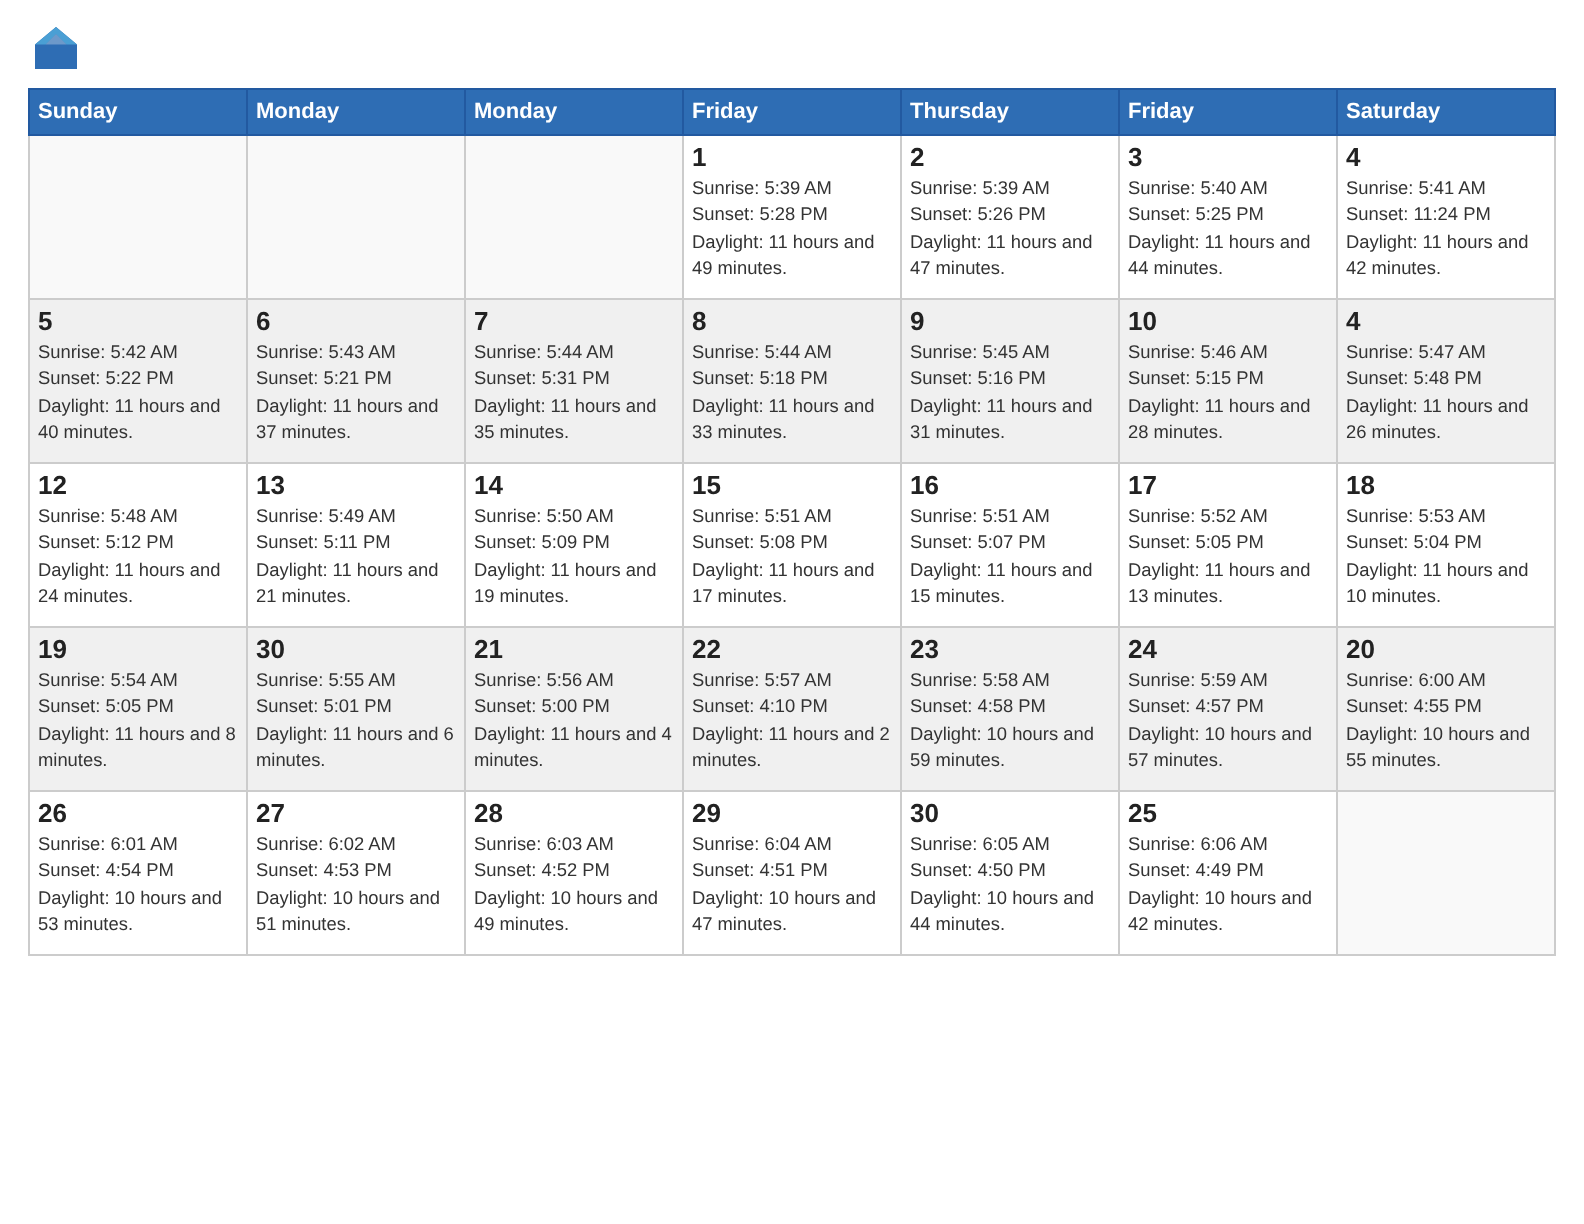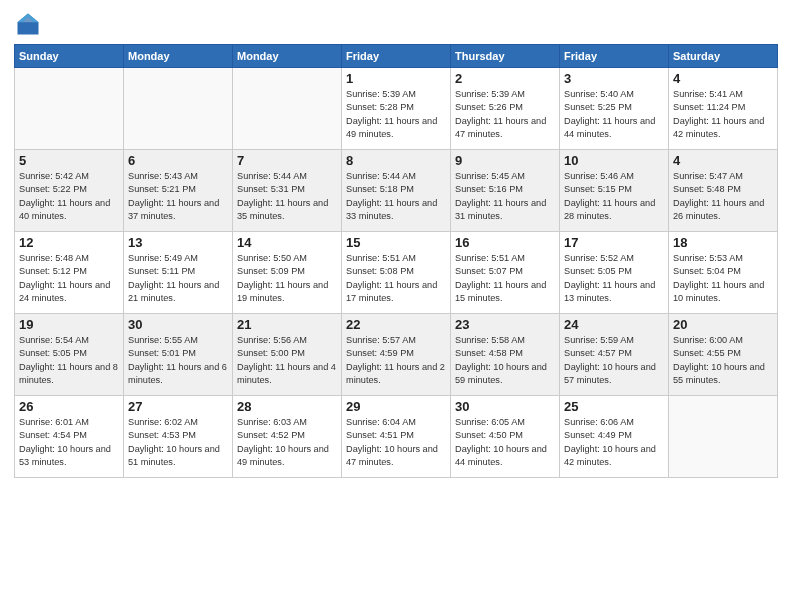--- a/index.html
+++ b/index.html
@@ -286,21 +286,21 @@
           <td class="gray-row">
             <span class="day-num">21</span>
             <div class="day-info">Sunrise: 5:56 AM
 Sunset: 5:00 PM
 Daylight: 11 hours
 and 4 minutes.</div>
           </td>
           <td class="gray-row">
             <span class="day-num">22</span>
             <div class="day-info">Sunrise: 5:57 AM
-Sunset: 4:59 PM
+Sunset: 4:10 PM
 Daylight: 11 hours
 and 2 minutes.</div>
           </td>
           <td class="gray-row">
             <span class="day-num">23</span>
             <div class="day-info">Sunrise: 5:58 AM
 Sunset: 4:58 PM
 Daylight: 10 hours
 and 59 minutes.</div>
           </td>

